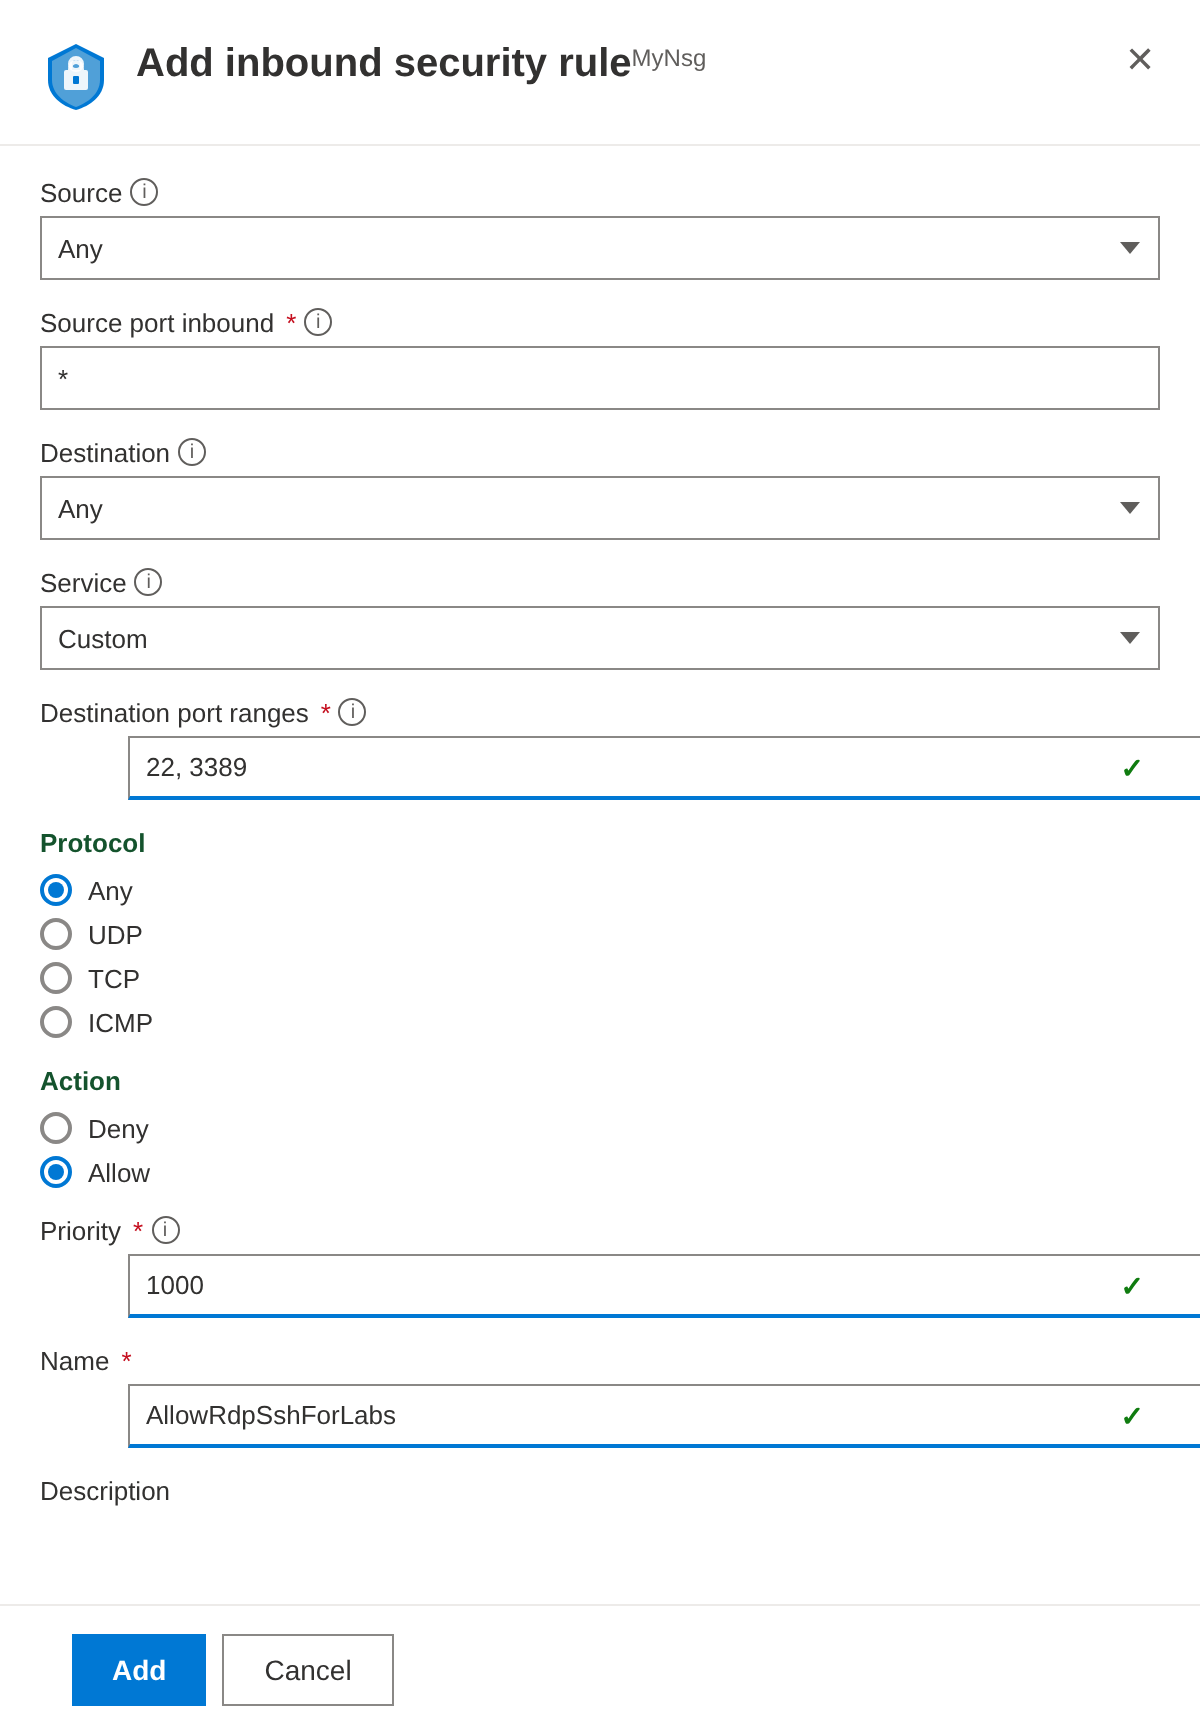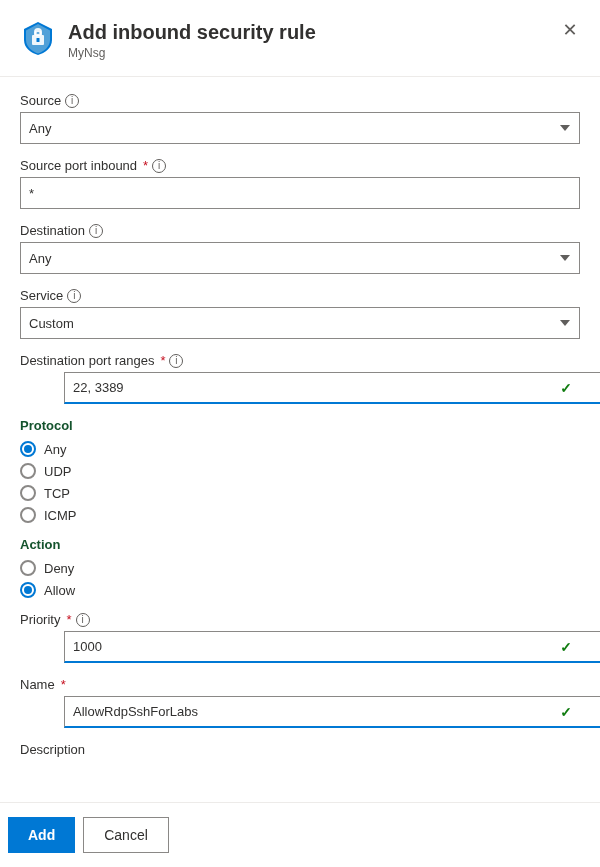--- a/index.html
+++ b/index.html
@@ -28,21 +28,21 @@
       position: relative;
     }
     .header-icon {
       width: 36px;
       height: 36px;
       margin-right: 12px;
       flex-shrink: 0;
     }
     .header-text {
       display: flex;
-      flex-direction: column;
+      flex-direction: row;
     }
     .header-title {
       font-size: 20px;
       font-weight: 600;
       color: #323130;
       line-height: 1.2;
     }
     .header-subtitle {
       font-size: 12px;
       color: #605e5c;
@@ -65,21 +65,21 @@
     }
     .panel-body {
       padding: 16px 20px 80px 20px;
       overflow-y: auto;
     }
     .form-group {
       margin-bottom: 14px;
     }
     .form-label {
       display: flex;
-      align-items: center;
+      align-items: flex-start;
       font-size: 13px;
       font-weight: 400;
       color: #323130;
       margin-bottom: 4px;
       gap: 4px;
     }
     .form-label .required {
       color: #c50f1f;
       margin-left: 2px;
     }
@@ -203,21 +203,21 @@
       font-size: 13px;
       font-weight: 600;
       color: #14532d;
       margin-bottom: 8px;
     }
     .panel-footer {
       position: absolute;
       bottom: 0;
       left: 0;
       right: 0;
-      padding: 14px 8px;
+      padding: 14px 36px;
       background: #fff;
       border-top: 1px solid #edebe9;
       display: flex;
       gap: 8px;
     }
     .btn-primary {
       background: #0078d4;
       color: #fff;
       border: none;
       padding: 6px 20px;

